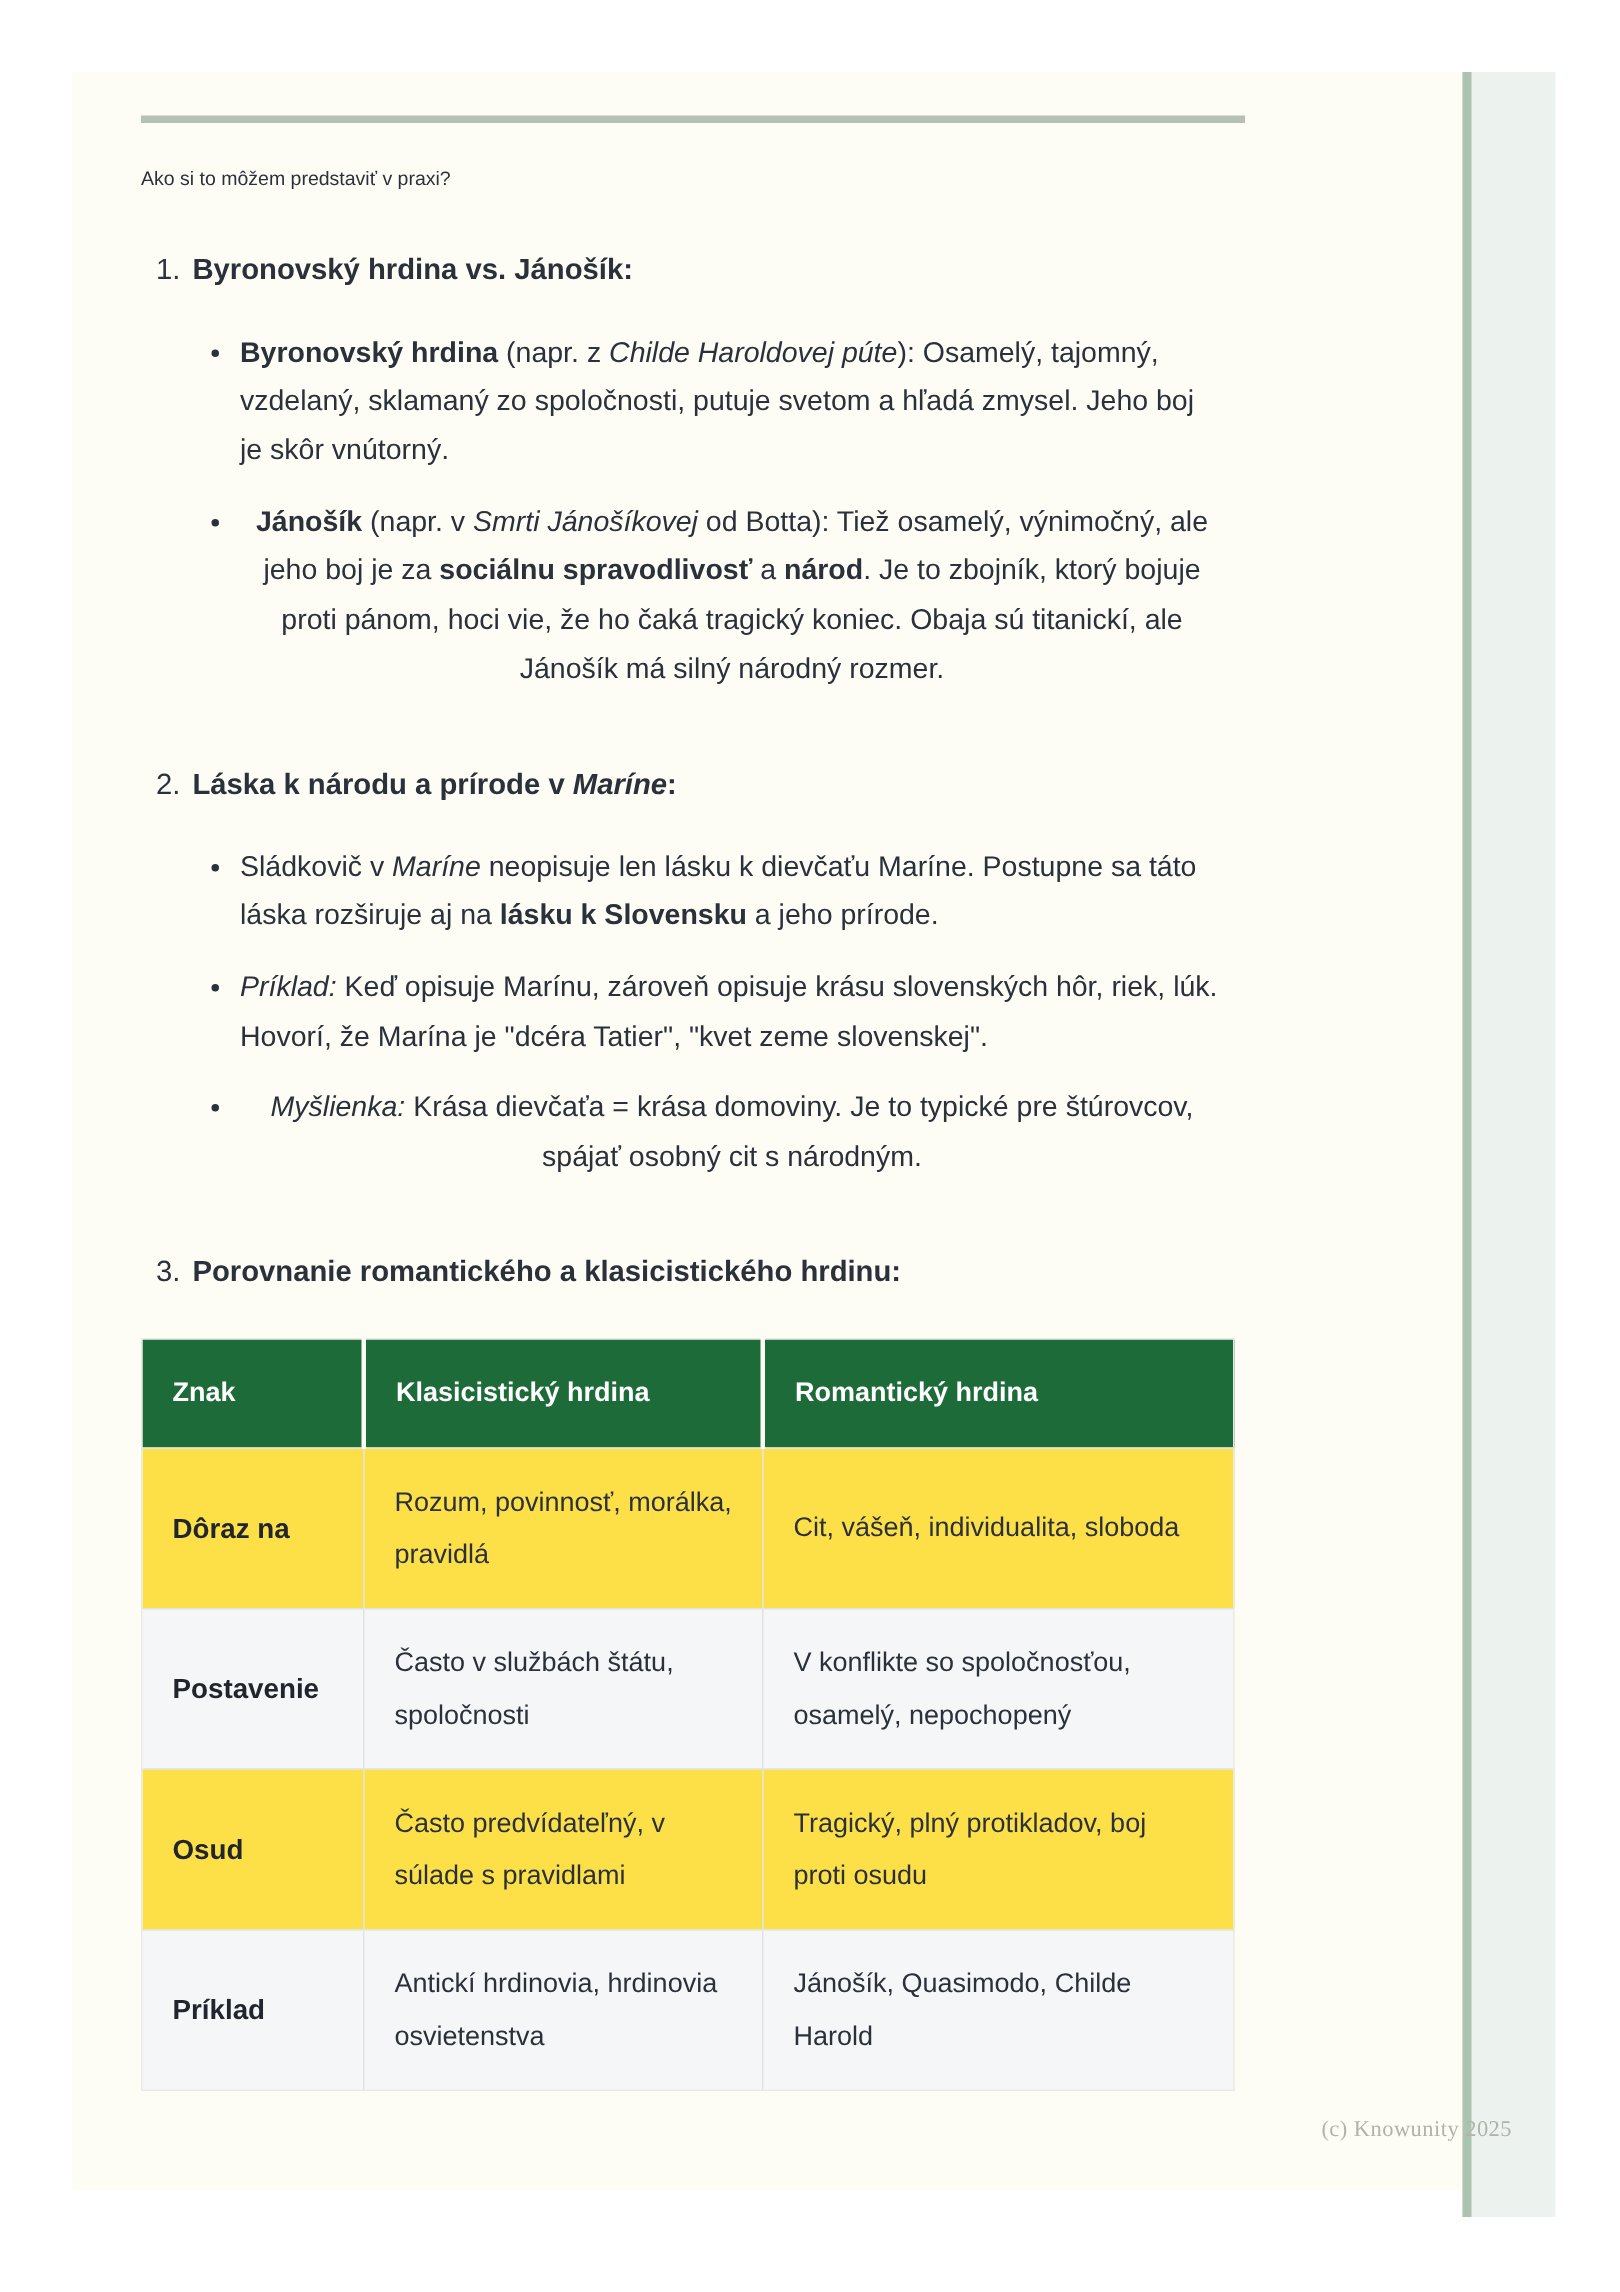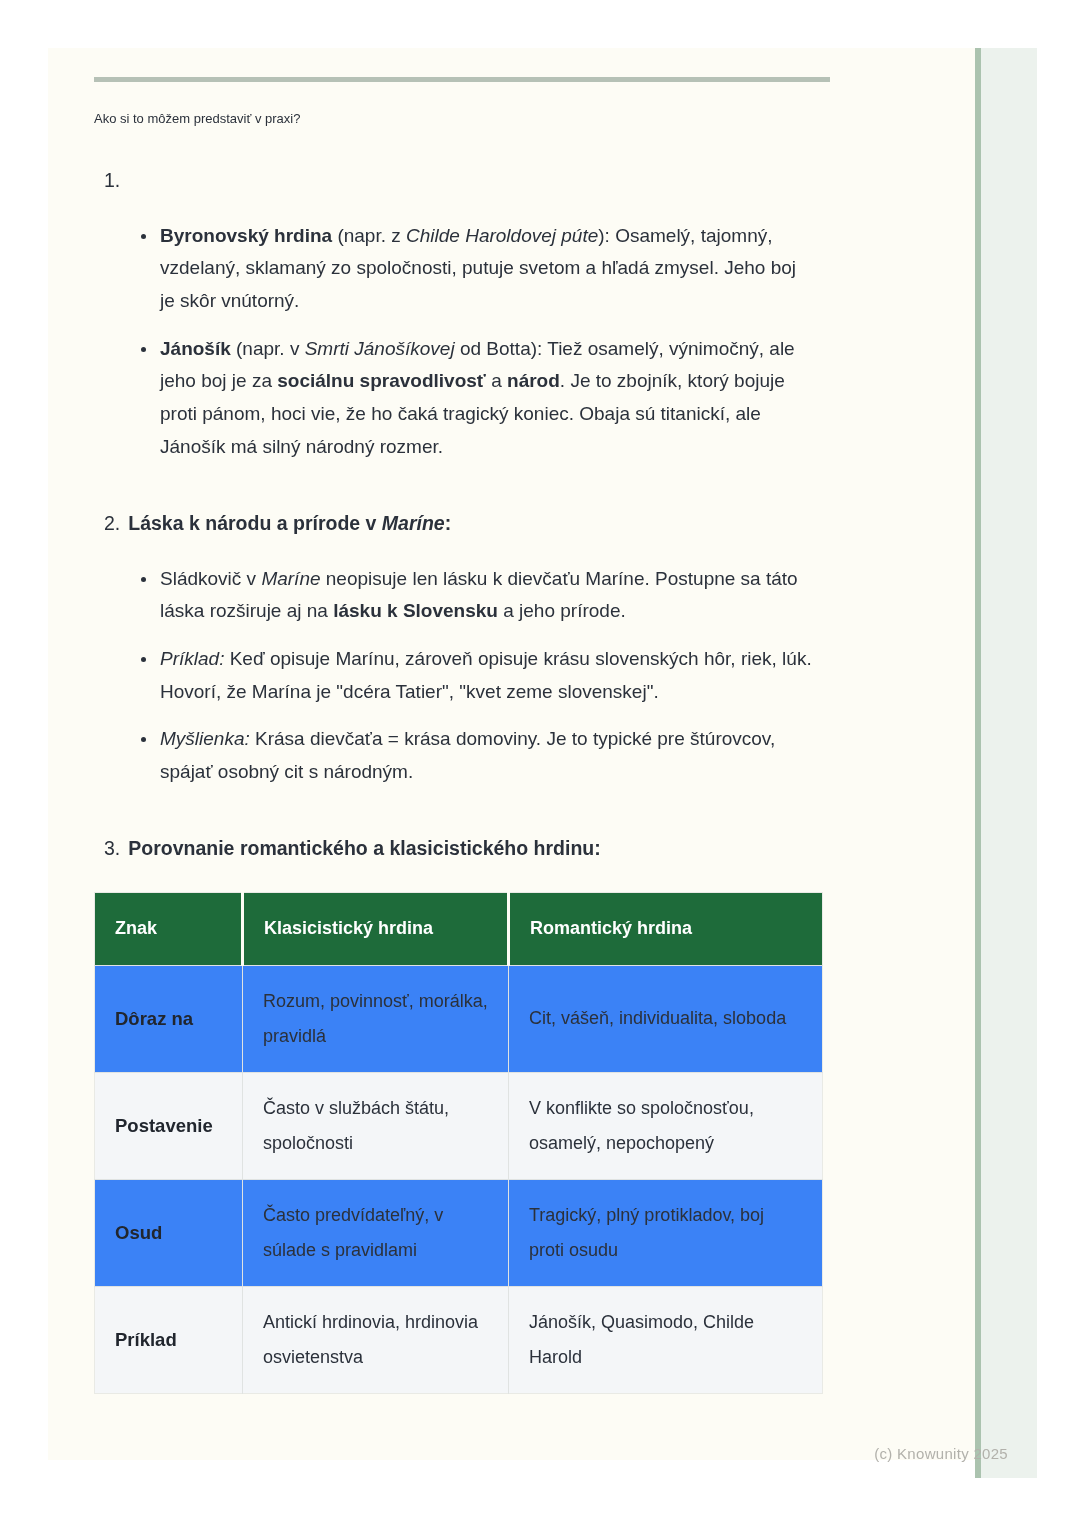--- a/index.html
+++ b/index.html
@@ -54,64 +54,65 @@
   .sec-title{font-weight:700;}
   .b{font-weight:700;}
   .i{font-style:italic;}
   ul.bullets{
     margin:26px 14px 0 0;padding-left:64px;list-style:disc;
   }
   ul.bullets li{
     font-size:19px;line-height:1.72;margin-bottom:15px;
     max-width:676px;padding-left:2px;
   }
-  ul.bullets li:last-child{margin-bottom:0;}
+  ul.bullets li:last-child{margin-bottom:0;text-align:center;}
   ul.bullets li::marker{color:var(--body-text);font-size:17px;}
   table.cmp{
     border-collapse:collapse;margin-top:30px;width:728px;
     table-layout:fixed;border:1px solid #e9eae5;
   }
   table.cmp col.c1{width:148px;}
   table.cmp col.c2{width:266px;}
   table.cmp col.c3{width:314px;}
   table.cmp thead th{
     background:var(--table-header-green);color:#ffffff;
     font-size:18px;font-weight:700;text-align:left;
     padding:24px 20px;line-height:1.3;
     border-left:3px solid var(--sheet-bg);
   }
   table.cmp thead th:first-child{border-left:none;}
-  table.cmp tbody tr{background:#3b82f6;}
+  table.cmp tbody tr{background:#fde047;}
   table.cmp tbody tr:nth-child(even){background:var(--row-alt-bg);}
   table.cmp tbody th,table.cmp tbody td{
     font-size:18px;line-height:1.95;text-align:left;vertical-align:middle;
     padding:18px 20px;border-top:1px solid var(--cell-border);
     border-left:1px solid var(--cell-border);
   }
   table.cmp tbody th{
     font-weight:700;color:#21262e;border-left:none;font-size:18.5px;
   }
   .footer{
-    position:absolute;top:1445px;right:72px;z-index:2;
-    font-size:15px;color:var(--footer-gray);letter-spacing:0.3px;
+    position:absolute;top:1412px;right:72px;z-index:2;
+    font-size:15px;color:var(--footer-gray);letter-spacing:0.3px;font-family:Liberation Serif, serif;
   }
 </style>
 </head>
 <body>
 
 <div class="strip"></div>
 
 <div class="sheet">
   <hr class="title-underline">
   <p class="intro">Ako si to môžem predstaviť v praxi?</p>
 
   <div class="sections">
       <div class="section">
         <div class="sec-head">
           <span class="sec-num">1.</span>
+          <span class="sec-title"><span class="b ">Byronovský hrdina vs. Jánošík:</span></span>
         </div>
         <ul class="bullets">
           <li><span class="b ">Byronovský hrdina</span><span> (napr. z </span><span class="i">Childe Haroldovej púte</span><span>): Osamelý, tajomný, vzdelaný, sklamaný zo spoločnosti, putuje svetom a hľadá zmysel. Jeho boj je skôr vnútorný.</span></li>
           <li><span class="b ">Jánošík</span><span> (napr. v </span><span class="i">Smrti Jánošíkovej</span><span> od Botta): Tiež osamelý, výnimočný, ale jeho boj je za </span><span class="b ">sociálnu spravodlivosť</span><span> a </span><span class="b ">národ</span><span>. Je to zbojník, ktorý bojuje proti pánom, hoci vie, že ho čaká tragický koniec. Obaja sú titanickí, ale Jánošík má silný národný rozmer.</span></li>
         </ul>
       </div>
       <div class="section">
         <div class="sec-head">
           <span class="sec-num">2.</span>
           <span class="sec-title"><span class="b ">Láska k národu a prírode v </span><span class="b i">Maríne</span><span class="b ">:</span></span>

